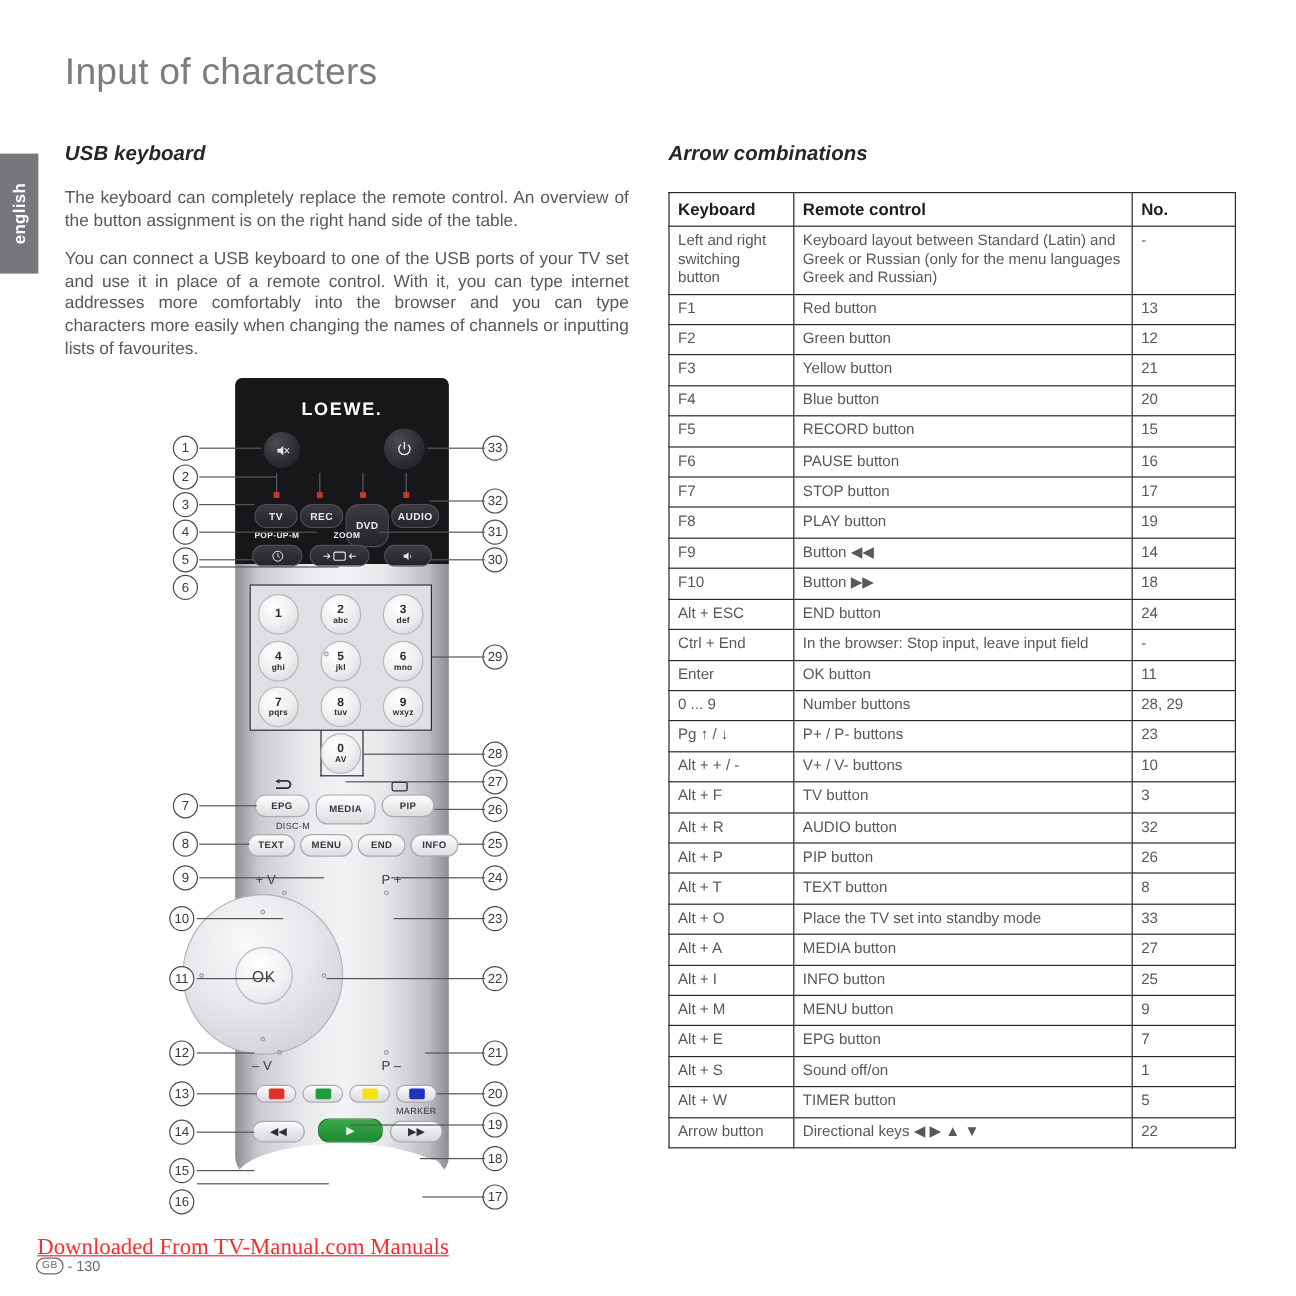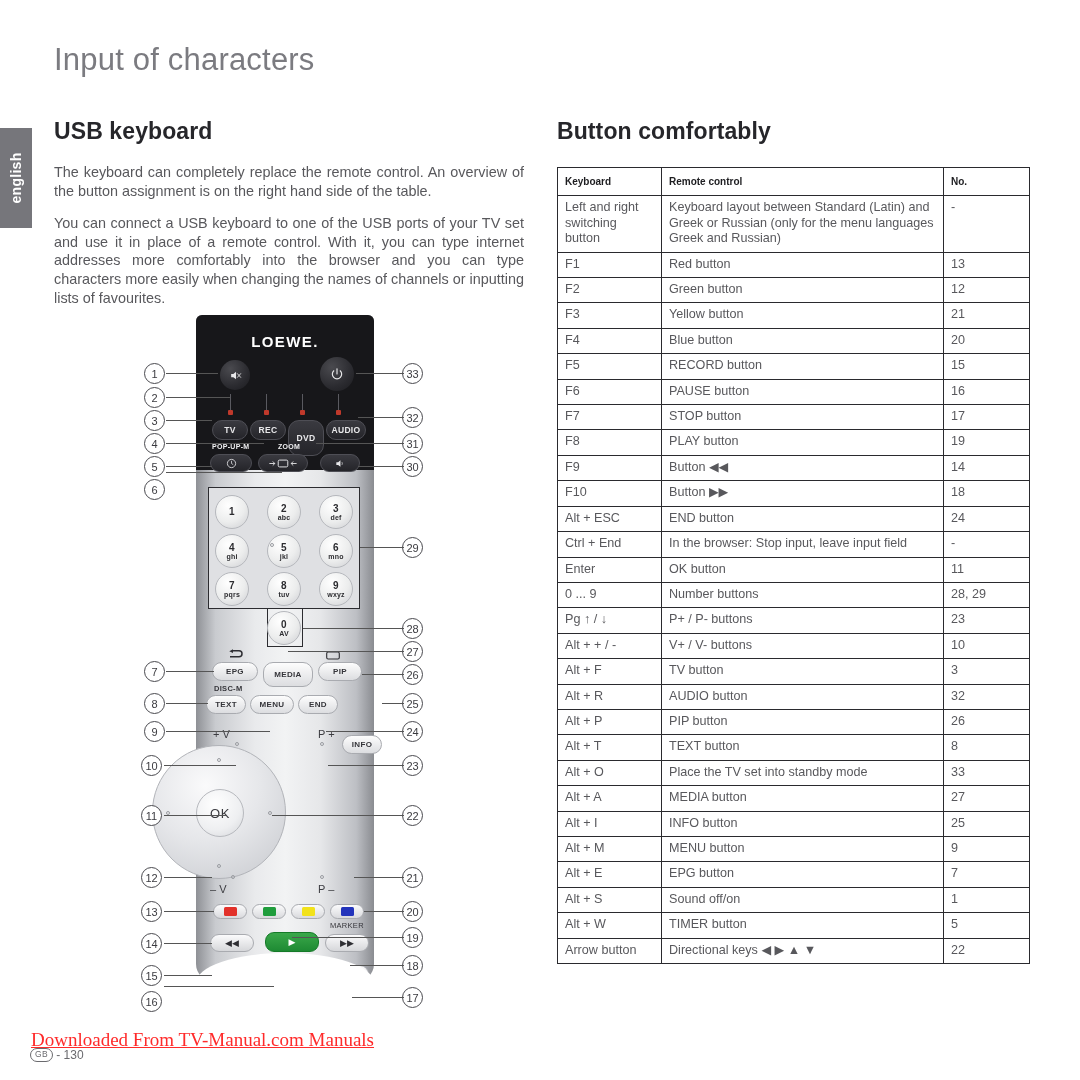--- a/index.html
+++ b/index.html
@@ -31,22 +31,23 @@
     transform:rotate(-90deg);
     transform-origin:center center;
     position:absolute; left:-34px; top:42px;
     width:100px; text-align:center;
     color:#ffffff; font-size:14px; font-weight:700;
     letter-spacing:0.3px;
   }
 
   
   .h2 {
-    font-size:23px; font-weight:700; color:#26262a;
+    font-size:17px; font-weight:700; color:#26262a;
     letter-spacing:0.1px;
+    font-style:italic;
   }
   #left-col {
     position:absolute; left:54px; top:118px; width:470px;
   }
   #left-col .h2 { margin:0 0 18px 0; }
   .para {
     font-size:14.4px; line-height:18.6px; color:#58585c;
     text-align:justify; margin:0 0 14px 0;
     width:470px;
   }
@@ -66,21 +67,21 @@
     border:1px solid #2a2a2e;
     padding:4px 7px 5px 7px;
     font-size:12.6px;
     line-height:15.4px;
     color:#58585c;
     vertical-align:top;
     text-align:left;
     background:#fff;
   }
   table.combos th {
-    font-weight:700; color:#1d1d20; font-size:10px;
+    font-weight:700; color:#1d1d20; font-size:14px;
     padding-top:6px; padding-bottom:6px;
   }
   col.c-key { width:104px; }
   col.c-rem { width:282px; }
   col.c-no  { width:86px; }
 
   
   #footer-note {
     position:absolute; left:31px; top:1029px;
     font-family:"Liberation Serif", serif;
@@ -331,26 +332,26 @@
     <path d="M8 0L3 2.5 8 5z" fill="#2e2e33"></path>
   </svg>
   <svg width="14" height="9" viewBox="0 0 20 12" style="position:absolute; left:196px; top:336px;">
     <rect x="1" y="1" width="18" height="10" rx="2" stroke="#2e2e33" stroke-width="1.6" fill="none"></rect>
   </svg>
 
   <div class="rbtn lt-pill" style="left:82px; top:347px; width:46px; height:19px;">EPG</div>
   <div class="rbtn lt-pill" style="left:133px; top:347px; width:50px; height:25px;">MEDIA</div>
   <div class="rbtn lt-pill" style="left:188px; top:347px; width:44px; height:19px;">PIP</div>
 
-  <div class="marker-lbl" style="left:84px; top:369px;font-weight:bold;">DISC-M</div>
+  <div class="marker-lbl" style="left:100px; top:369px;">DISC-M</div>
 
   <div class="rbtn lt-pill" style="left:76px; top:380px; width:40px; height:19px;">TEXT</div>
   <div class="rbtn lt-pill" style="left:120px; top:380px; width:44px; height:19px;">MENU</div>
   <div class="rbtn lt-pill" style="left:168px; top:380px; width:40px; height:19px;">END</div>
-  <div class="rbtn lt-pill" style="left:212px; top:380px; width:40px; height:19px;margin-top:40px;">INFO</div>
+  <div class="rbtn lt-pill" style="left:212px; top:380px; width:40px; height:19px;">INFO</div>
 
   <div class="vlabel" style="left:83px; top:413px;">+ V</div>
   <div class="dkey" style="left:105px; top:427px;"></div>
   <div class="vlabel" style="left:188px; top:413px;">P +</div>
   <div class="dkey" style="left:190px; top:427px;"></div>
 
   <div id="navring">
     <div id="navinner">OK</div>
   </div>
   <div class="dkey" style="left:87px; top:443px;"></div>
@@ -456,21 +457,21 @@
   <div class="callout" style="left:272px; top:612px;">19</div>
   <div class="lead" style="left:162px; top:622px; width:112px;"></div>
   <div class="callout" style="left:272px; top:640px;">18</div>
   <div class="lead" style="left:220px; top:650px; width:54px;"></div>
   <div class="callout" style="left:272px; top:672px;">17</div>
   <div class="lead" style="left:222px; top:682px; width:52px;"></div>
 
 </div>
 
 <div id="right-col">
-  <div class="h2">Button comfortably</div>
+  <div class="h2">Arrow combinations</div>
   <table class="combos">
     <colgroup>
         <col class="c-key">
         <col class="c-rem">
         <col class="c-no">
       </colgroup>
     <thead>
       <tr>
         <th>Keyboard</th>
         <th>Remote control</th>

